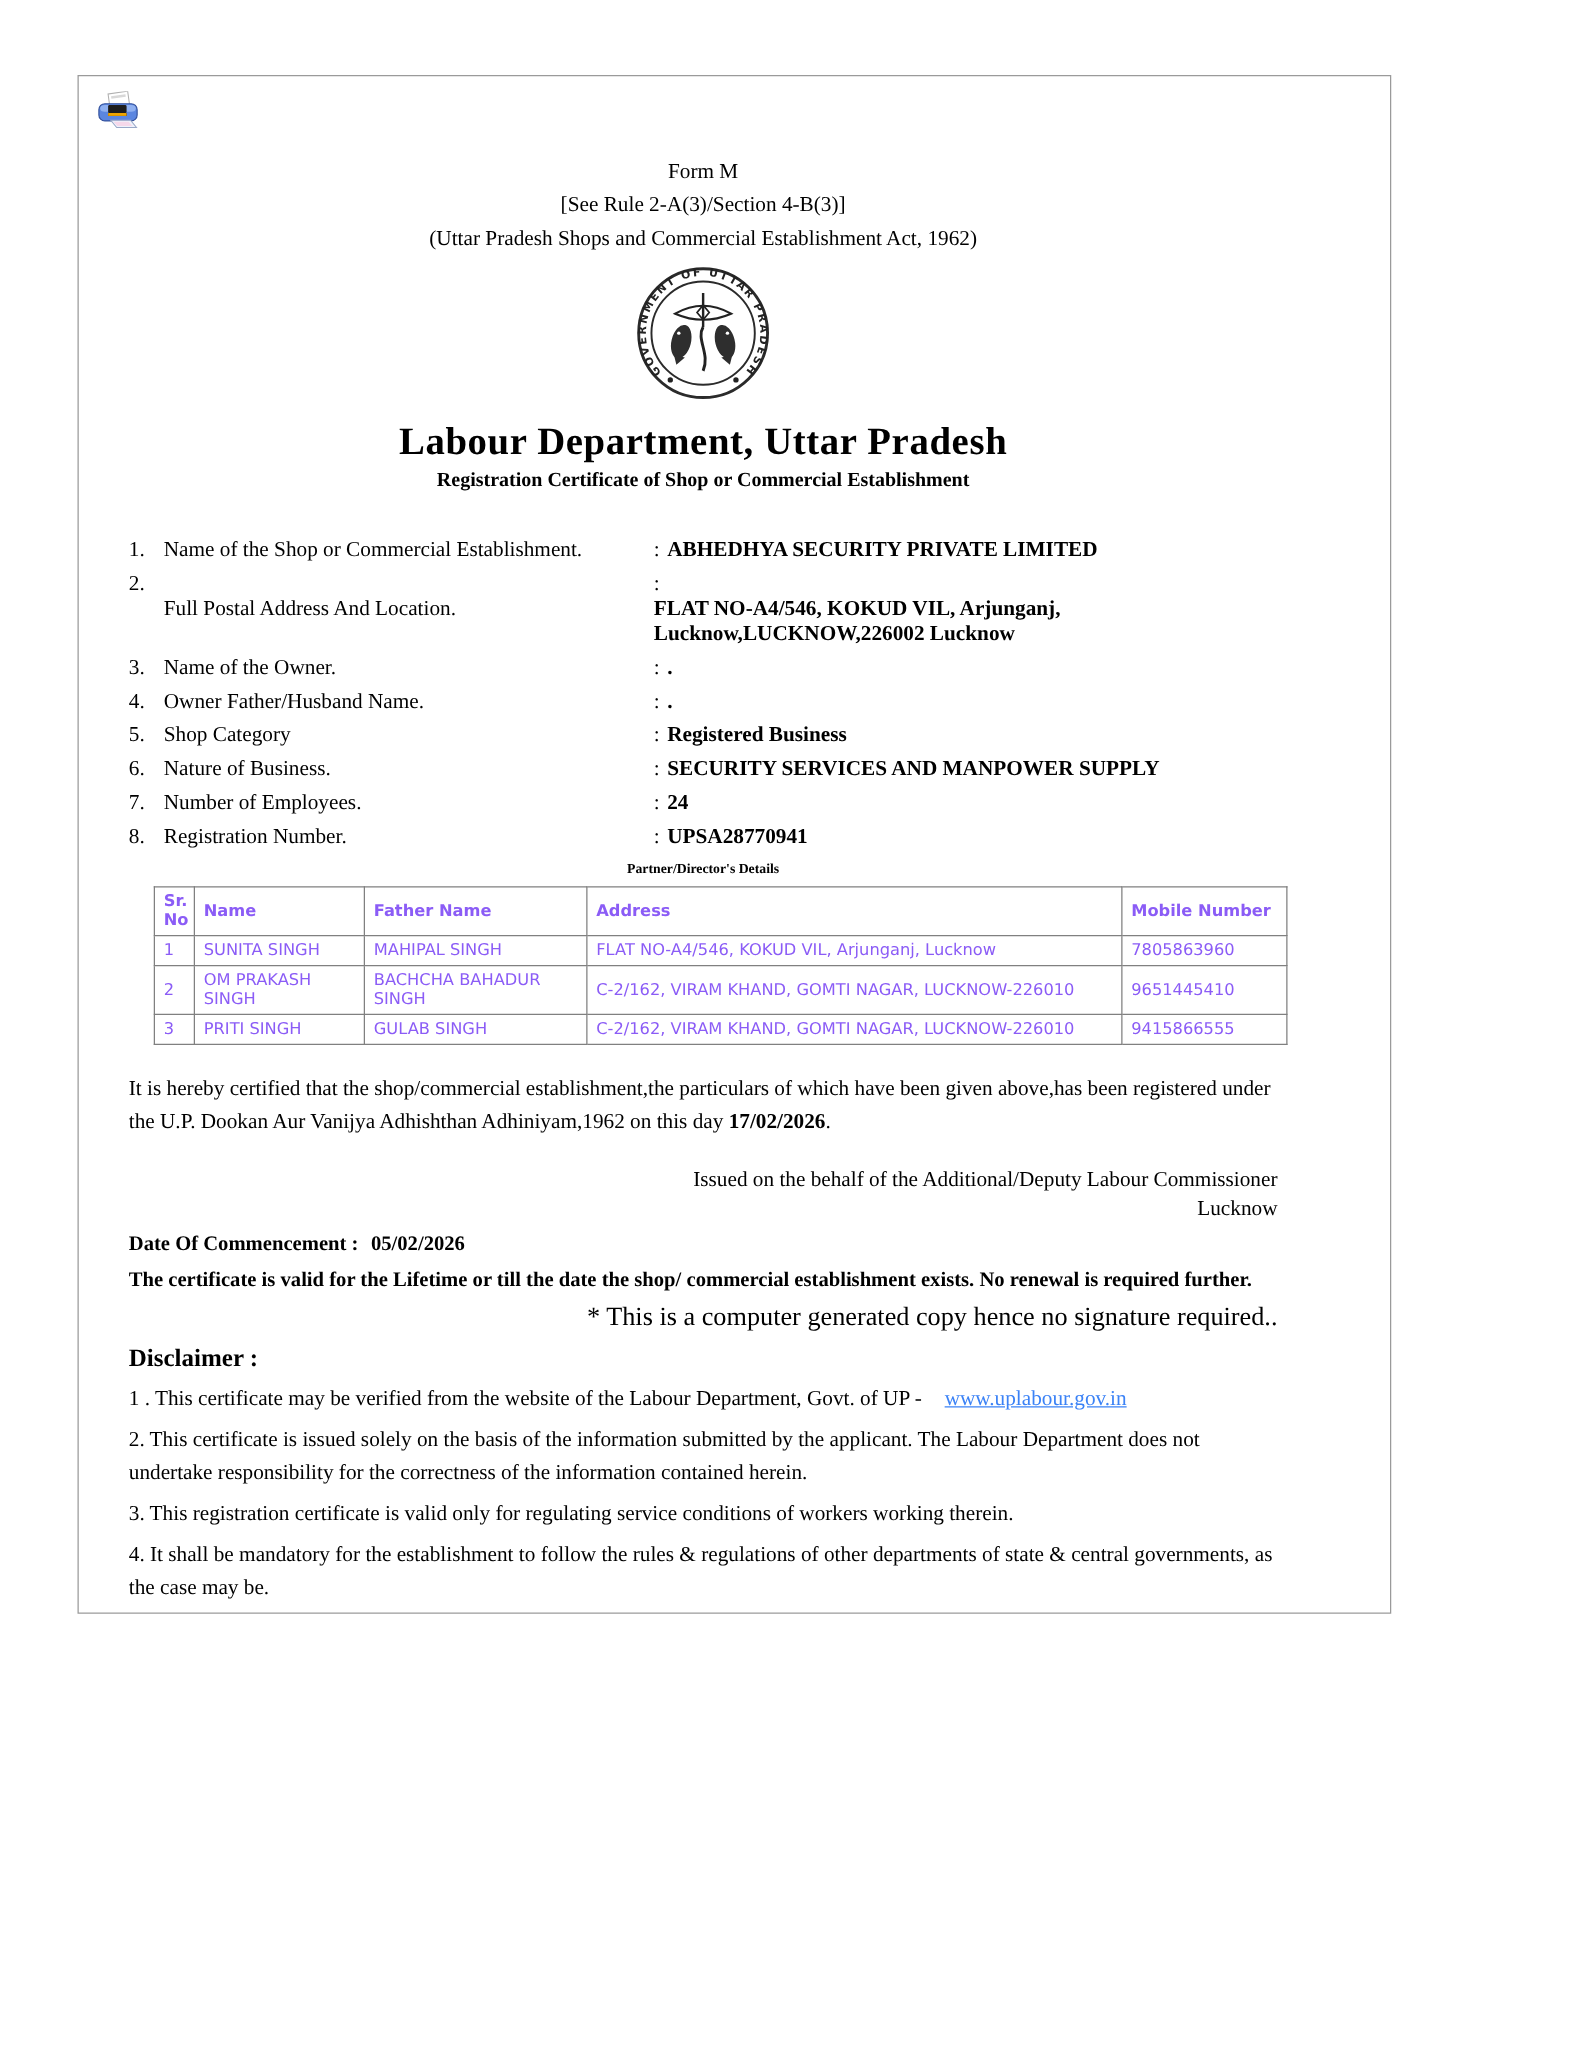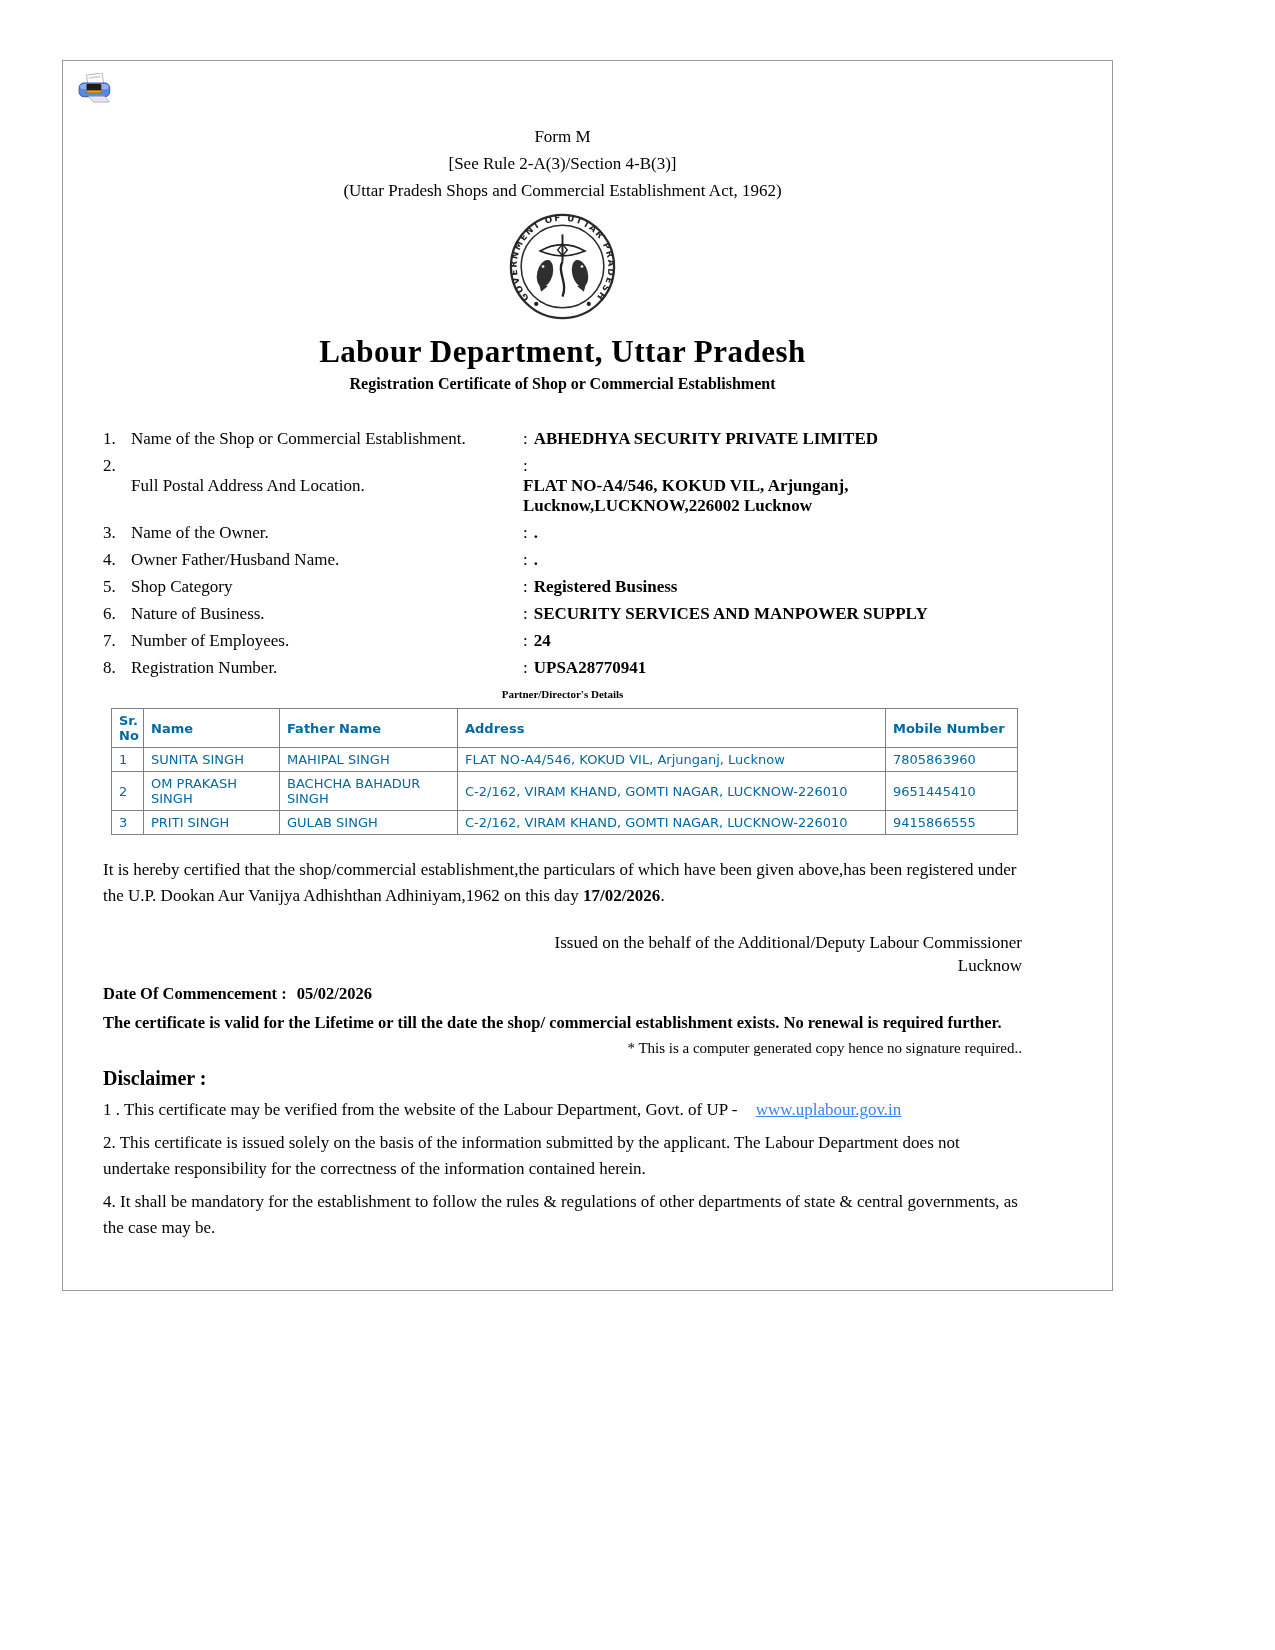--- a/index.html
+++ b/index.html
@@ -28,42 +28,42 @@
   .f-row { display:flex; margin-bottom:7px; font-size:17px; }
   .f-no    { width:28px; flex:none; align-self:flex-start; }
   .f-label { width:392px; flex:none; align-self:center; }
   .f-value { flex:1; align-self:center; }
   .f-value .val { font-weight:bold; max-width:500px; display:inline-block; vertical-align:top; }
   .f-value .sep { margin-right:6px; }
 
   .partner-heading { text-align:center; font-size:11px; font-weight:bold; margin-top:10px; }
 
   table.partners {
-    border-collapse:collapse; margin-top:8px; margin-left:8px;
-    font-family:"DejaVu Sans", sans-serif; font-size:13px; color:#0369a1;
+    border-collapse:collapse; margin-top:8px; margin-left:20px;
+    font-family:"DejaVu Sans", sans-serif; font-size:13px; color:#8b5cf6;
     width:906px; table-layout:fixed;
   }
   table.partners th, table.partners td { border:1px solid #808080; padding:4px 7px; text-align:left; vertical-align:middle; }
   table.partners th { font-weight:bold; }
   .col-sr { width:32px; }
   .col-name { width:136px; }
   .col-father { width:178px; }
   .col-addr { width:428px; }
   .col-mobile { width:132px; }
   td.c-sr { text-align:center; }
 
   .cert-para { margin-top:22px; font-size:17px; line-height:26px; }
   .cert-para .b { font-weight:bold; }
 
   .issued { text-align:right; font-size:17px; line-height:23px; margin-top:22px; }
 
   .commence { margin-top:7px; font-size:16.5px; font-weight:bold; }
   .commence .date { margin-left:10px; }
   .validity { margin-top:9px; font-size:16.5px; font-weight:bold; }
-  .gen-note { margin-top:7px; text-align:right; font-size:15px; }
+  .gen-note { margin-top:7px; text-align:right; font-size:21px; }
 
   .disclaimer-head { margin-top:10px; font-size:20px; font-weight:bold; }
   .d-item { margin-top:7px; font-size:17px; line-height:26px; }
   .d-item a { color:#3b82f6; text-decoration:underline; margin-left:14px; }
 </style>
 </head>
 <body>
 
 <div class="doc-box">
 
@@ -233,16 +233,17 @@
     <div class="validity">The certificate is valid for the Lifetime or till the date the shop/ commercial establishment exists. No renewal is required further.</div>
 
     <div class="gen-note">* This is a computer generated copy hence no signature required..</div>
 
     <div class="disclaimer-head">Disclaimer :</div>
 
     <div class="d-item">
       <span>1 . This certificate may be verified from the website of the Labour Department, Govt. of UP - </span><a href="#">www.uplabour.gov.in</a>
     </div>
     <div class="d-item">2. This certificate is issued solely on the basis of the information submitted by the applicant. The Labour Department does not undertake responsibility for the correctness of the information contained herein.</div>
+    <div class="d-item">3. This registration certificate is valid only for regulating service conditions of workers working therein.</div>
     <div class="d-item">4. It shall be mandatory for the establishment to follow the rules &amp; regulations of other departments of state &amp; central governments, as the case may be.</div>
 
   </div>
 </div>
 
 </body></html>

